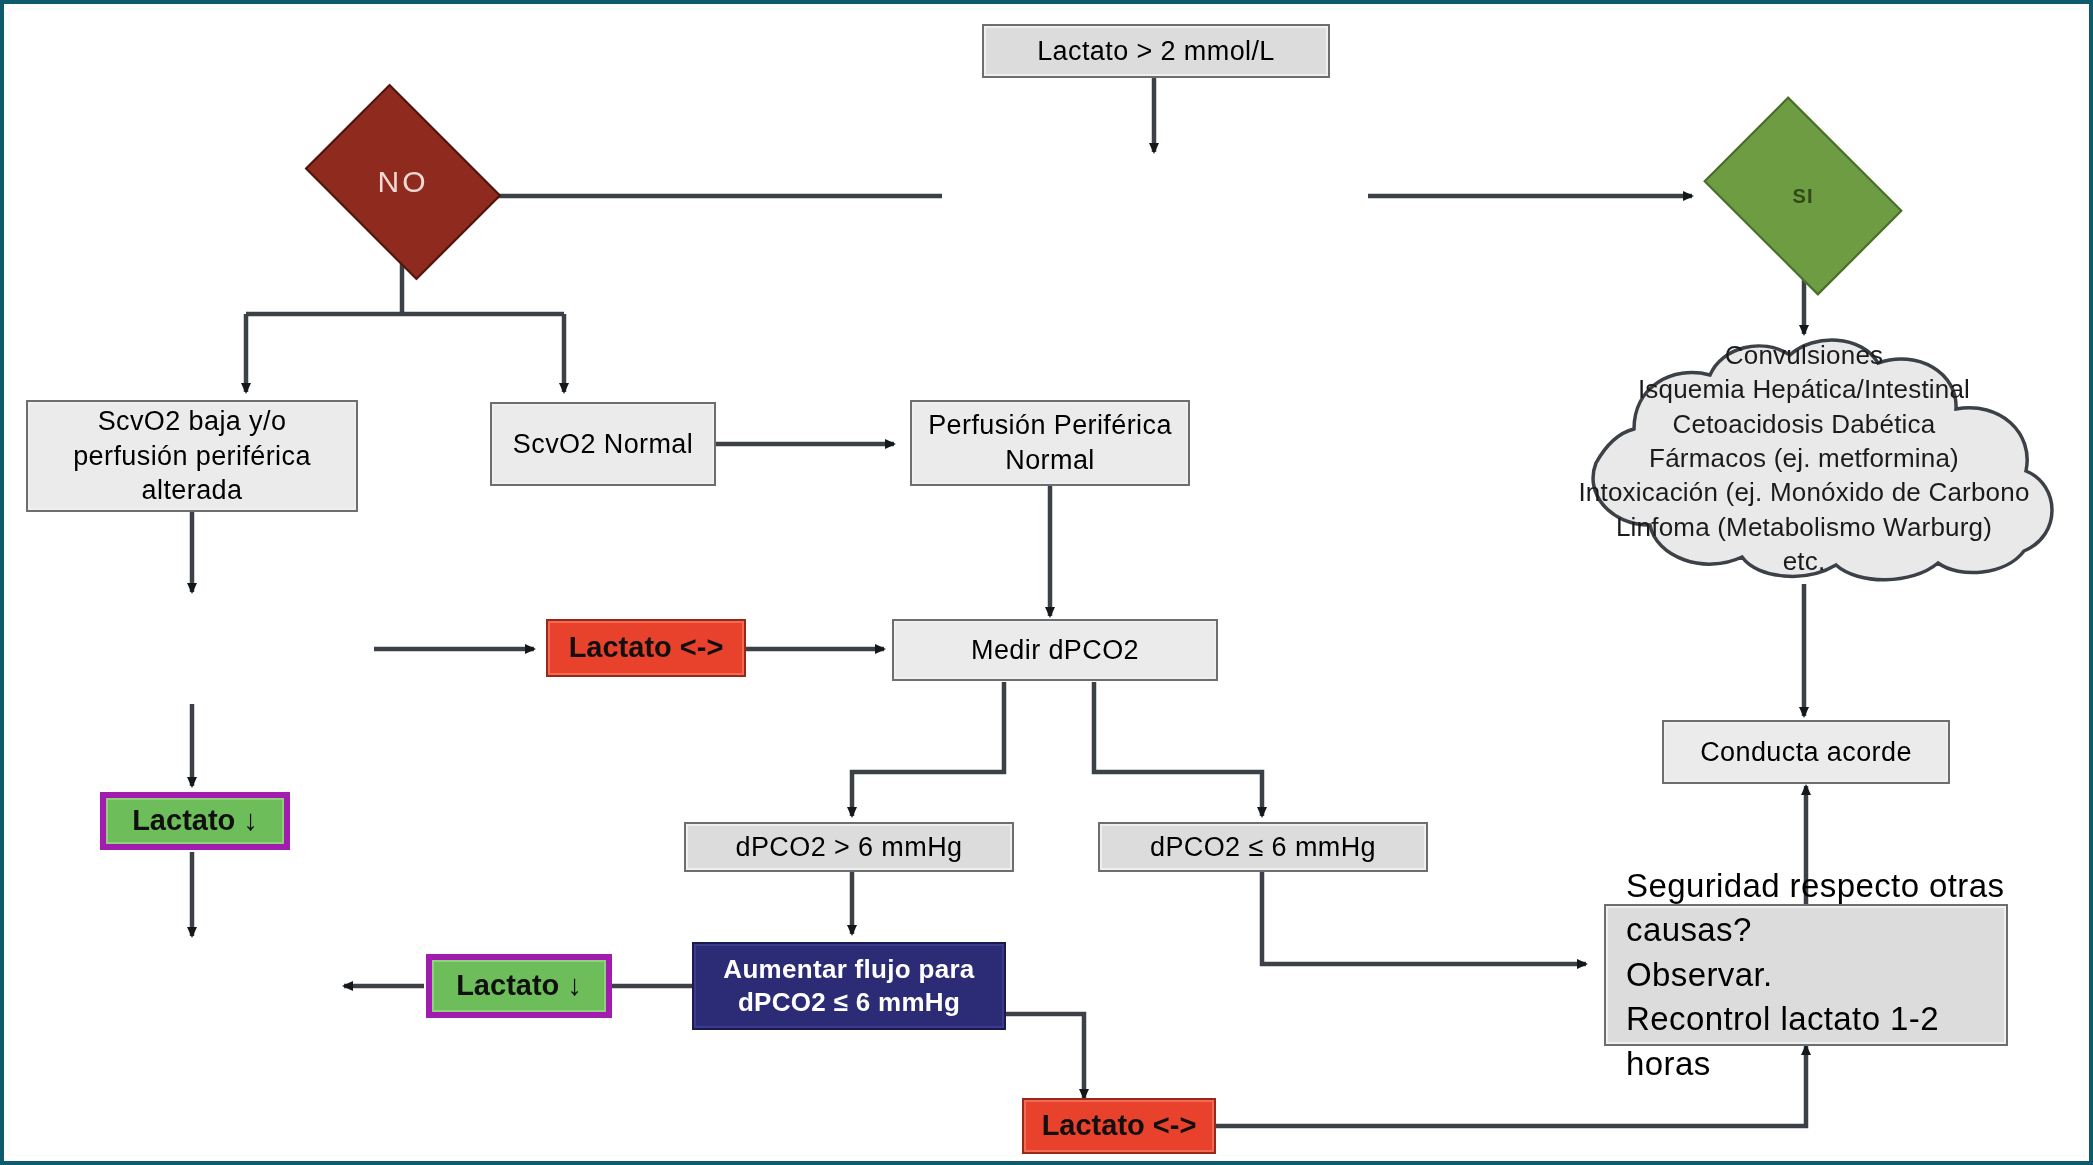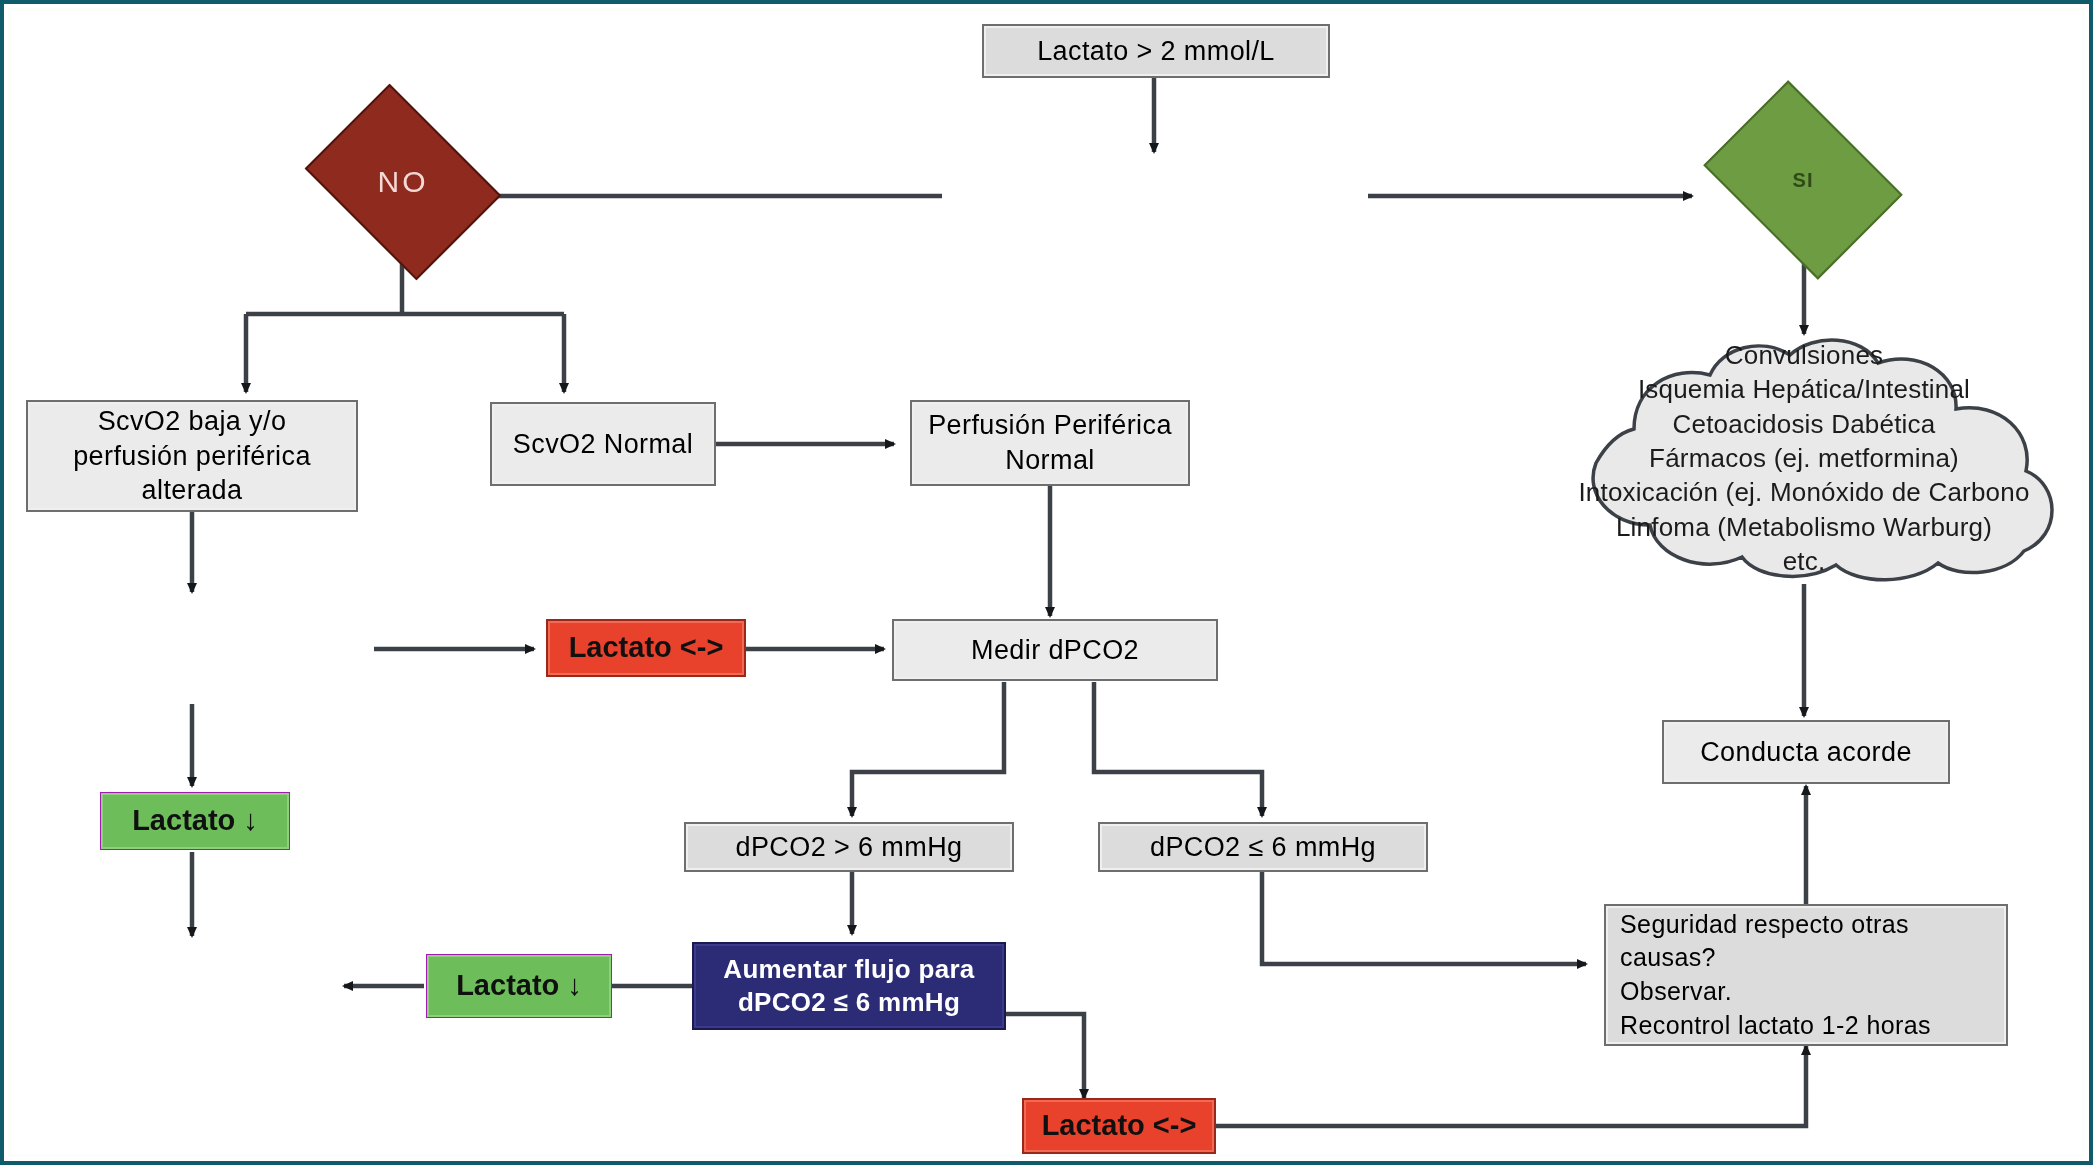--- a/index.html
+++ b/index.html
@@ -59,28 +59,28 @@
     background:#e8412c;
     border:2px solid #9a2718;
     box-shadow: inset 0 0 0 2px #f06a55;
     color:#101010;
     font-size:29px;
     font-weight:600;
   }
 
   .green{
     background:#6dbe5a;
-    border:1px solid #a21caf;
+    border:6px solid #a21caf;
     box-shadow: inset 0 0 0 2px #8ed07c;
     color:#101010;
     font-size:29px;
     font-weight:600;
   }
 
-  .leftalign{ justify-content:flex-start; text-align:left; padding-left:14px; font-size:25px; line-height:1.35;}
+  .leftalign{ justify-content:flex-start; text-align:left; padding-left:20px; font-size:33px; line-height:1.35;}
 
   
   .diamond{
     position:absolute;
     display:flex;
     align-items:center;
     justify-content:center;
   }
   .diamond .shape{
     position:absolute;
@@ -180,21 +180,21 @@
   </svg>
 
   <div class="node grey" style="left:978px;top:20px;width:348px;height:54px;">Lactato &gt; 2 mmol/L</div>
 
 
   <div class="diamond no" style="left:320px;top:118px;width:158px;height:120px;justify-content:center;">
     <div class="shape"></div>
     <div class="dlabel">NO</div>
   </div>
 
-  <div class="diamond si" style="left:1718px;top:116px;width:162px;height:120px;">
+  <div class="diamond si" style="left:1718px;top:132px;width:162px;height:120px;">
     <div class="shape"></div>
     <div class="dlabel">SI</div>
   </div>
 
   <div class="cloud" style="left:1510px;top:325px;width:580px;height:258px;">
     <svg width="580" height="258" viewBox="0 0 580 258">
       <path d="M120,100
                C120,58 158,36 196,46
                C208,18 248,8 276,26
                C300,4 348,6 364,34

